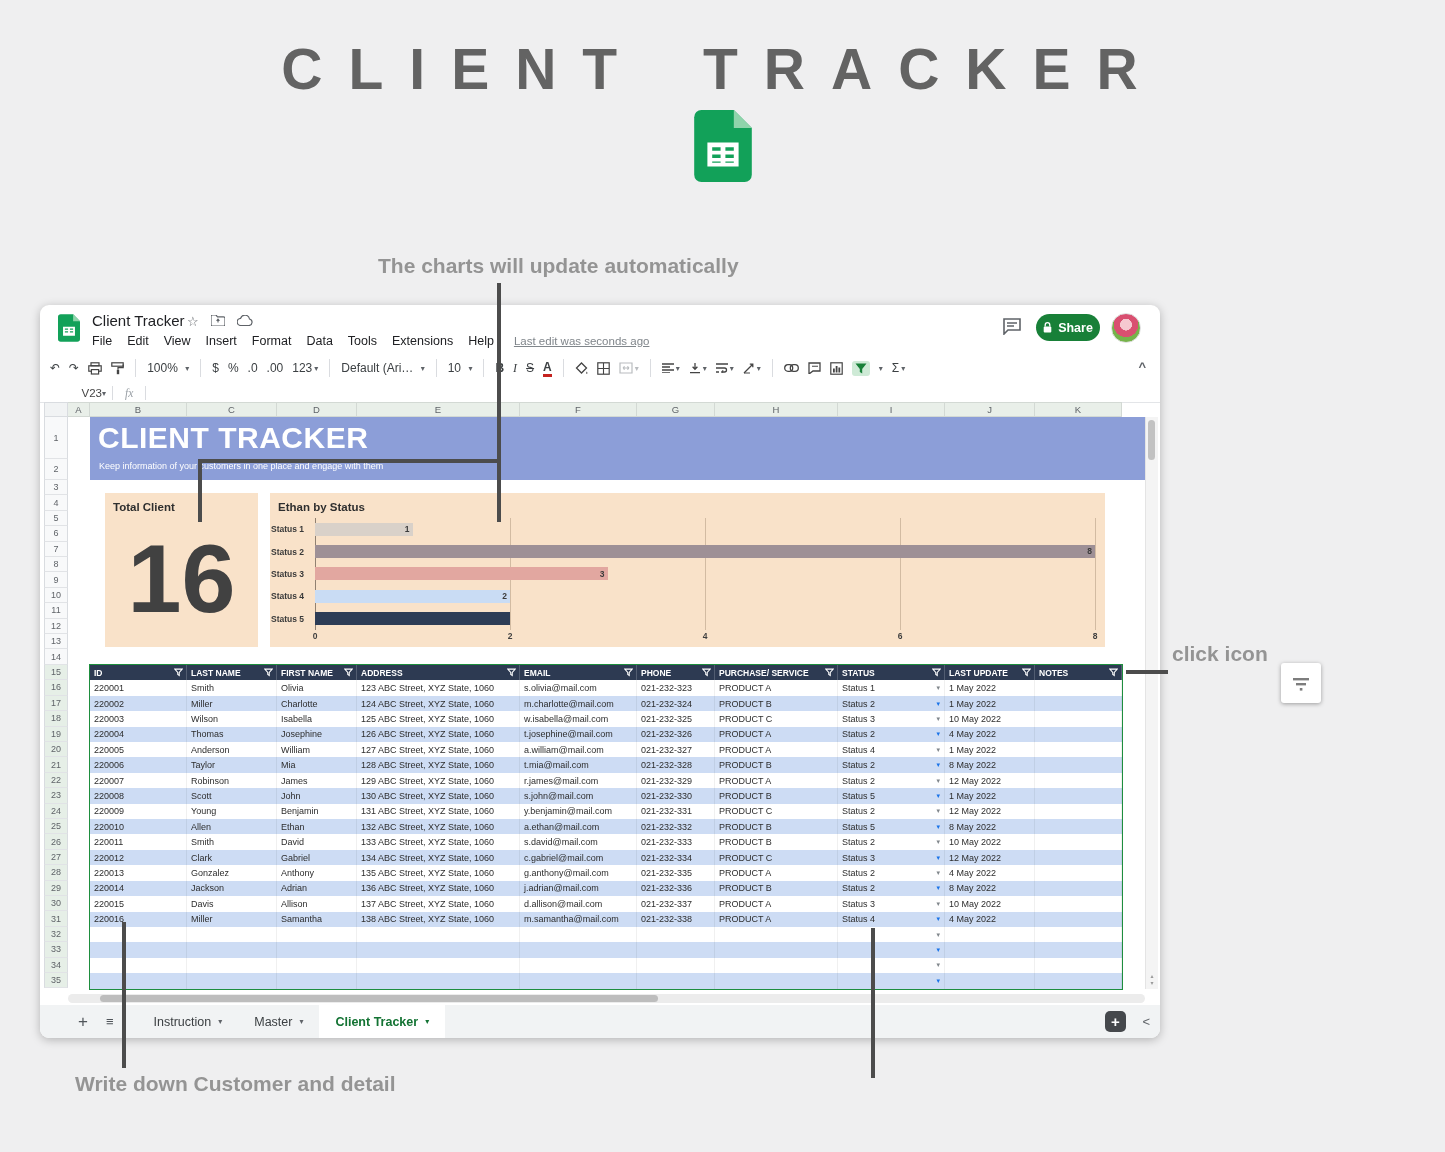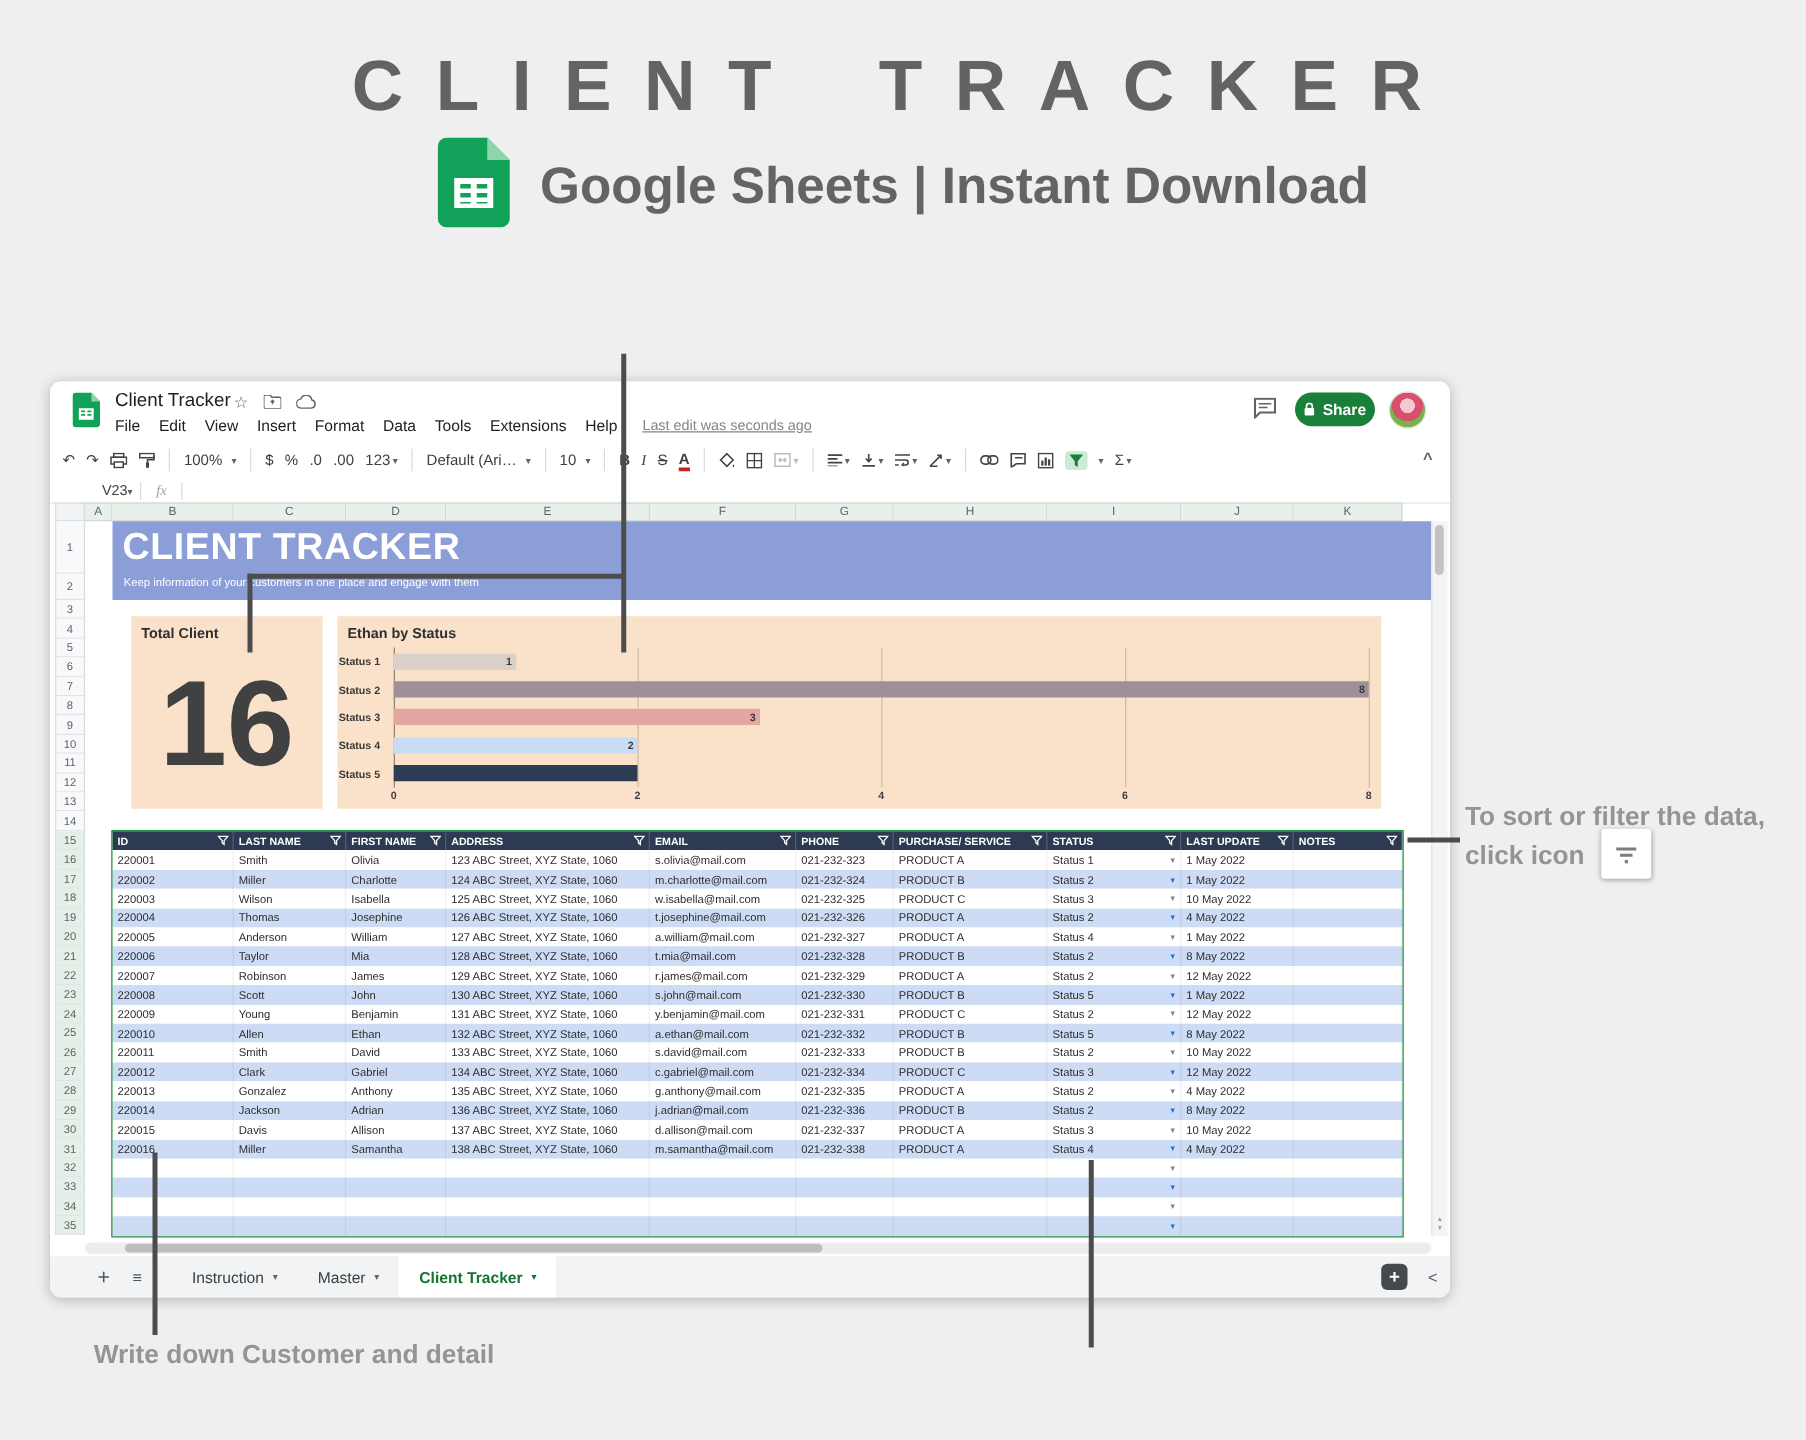--- a/index.html
+++ b/index.html
@@ -123,31 +123,30 @@
 
   <div class="hero-title">CLIENT TRACKER</div>
   <div class="hero-sub">
     <span>
       <svg width="58" height="72" viewBox="0 0 48 60">
         <path d="M6 0h27l15 15v39a6 6 0 0 1-6 6H6a6 6 0 0 1-6-6V6a6 6 0 0 1 6-6z" fill="#12a159"></path>
         <path d="M33 0l15 15H33z" fill="#8fd4ab"></path>
         <path d="M11 27h26v20H11zm4 4v3h7v-3zm11 0v3h7v-3zm-11 6v3h7v-3zm11 0v3h7v-3zm-11 6v1h7v-1zm11 0v1h7v-1z" fill="#fff" fill-rule="evenodd"></path>
       </svg>
     </span>
-    <span class="txt">Google Sheets | Instant Download</span>
   </div>
 
+  <div class="ann ann-charts">The charts will update automatically</div>
   <div class="conn" style="left:497px;top:283px;width:3.5px;height:239px;"></div>
   <div class="conn" style="left:198px;top:459px;width:302px;height:3.5px;"></div>
   <div class="conn" style="left:198px;top:459px;width:3.5px;height:63px;"></div>
   <div class="conn" style="left:122px;top:922px;width:3.5px;height:146px;"></div>
   <div class="conn" style="left:871px;top:928px;width:3.5px;height:150px;"></div>
   <div class="conn" style="left:1126px;top:670px;width:42px;height:3.5px;"></div>
   <div class="ann ann-sort">
-    <div>To sort or filter the data,</div>
     <div>click icon</div>
   </div>
   <div class="filter-chip">
     <svg width="22" height="22" viewBox="0 0 22 22">
       <rect x="3" y="6" width="16" height="2.4" fill="#7d7d7d"></rect>
       <rect x="6" y="11" width="10" height="2.4" fill="#7d7d7d"></rect>
       <rect x="9.8" y="16" width="2.6" height="2.6" fill="#7d7d7d"></rect>
     </svg>
   </div>
   <div class="ann ann-write">Write down Customer and detail</div>

